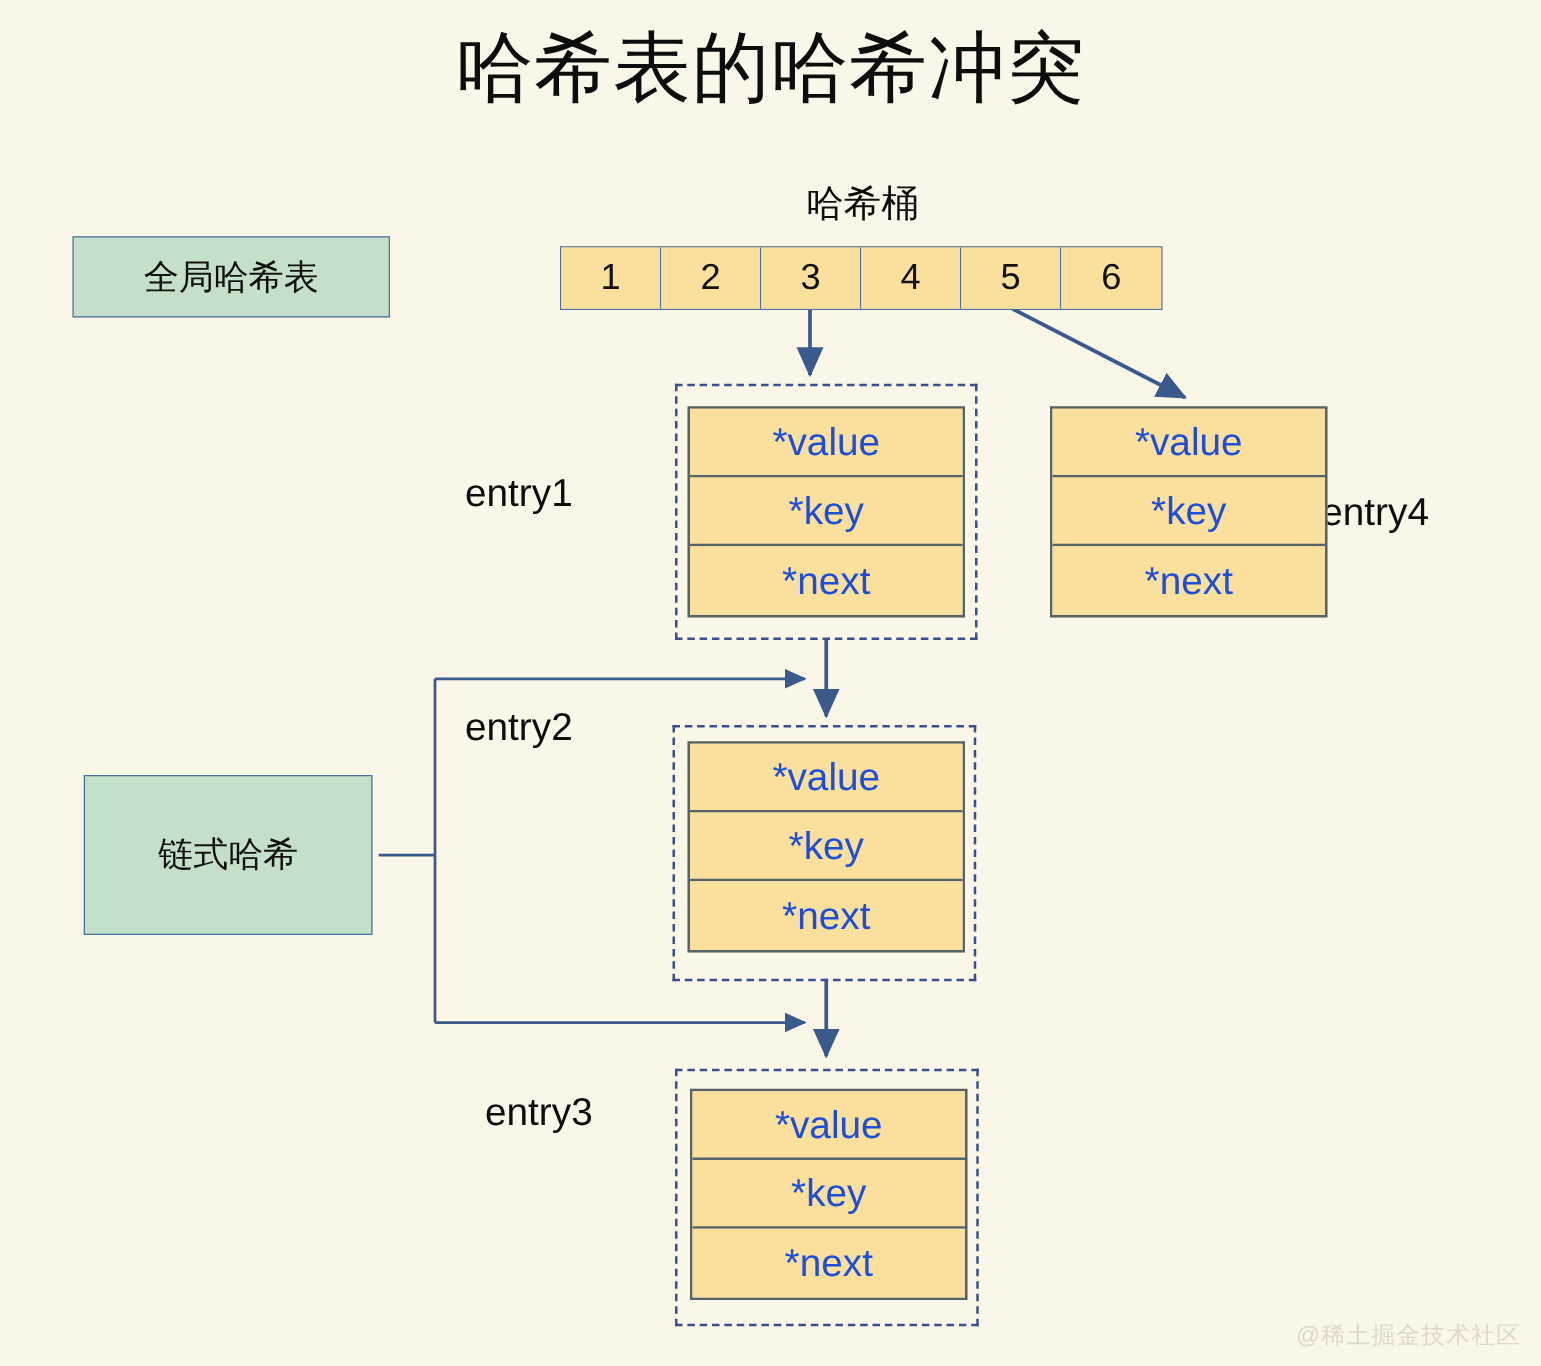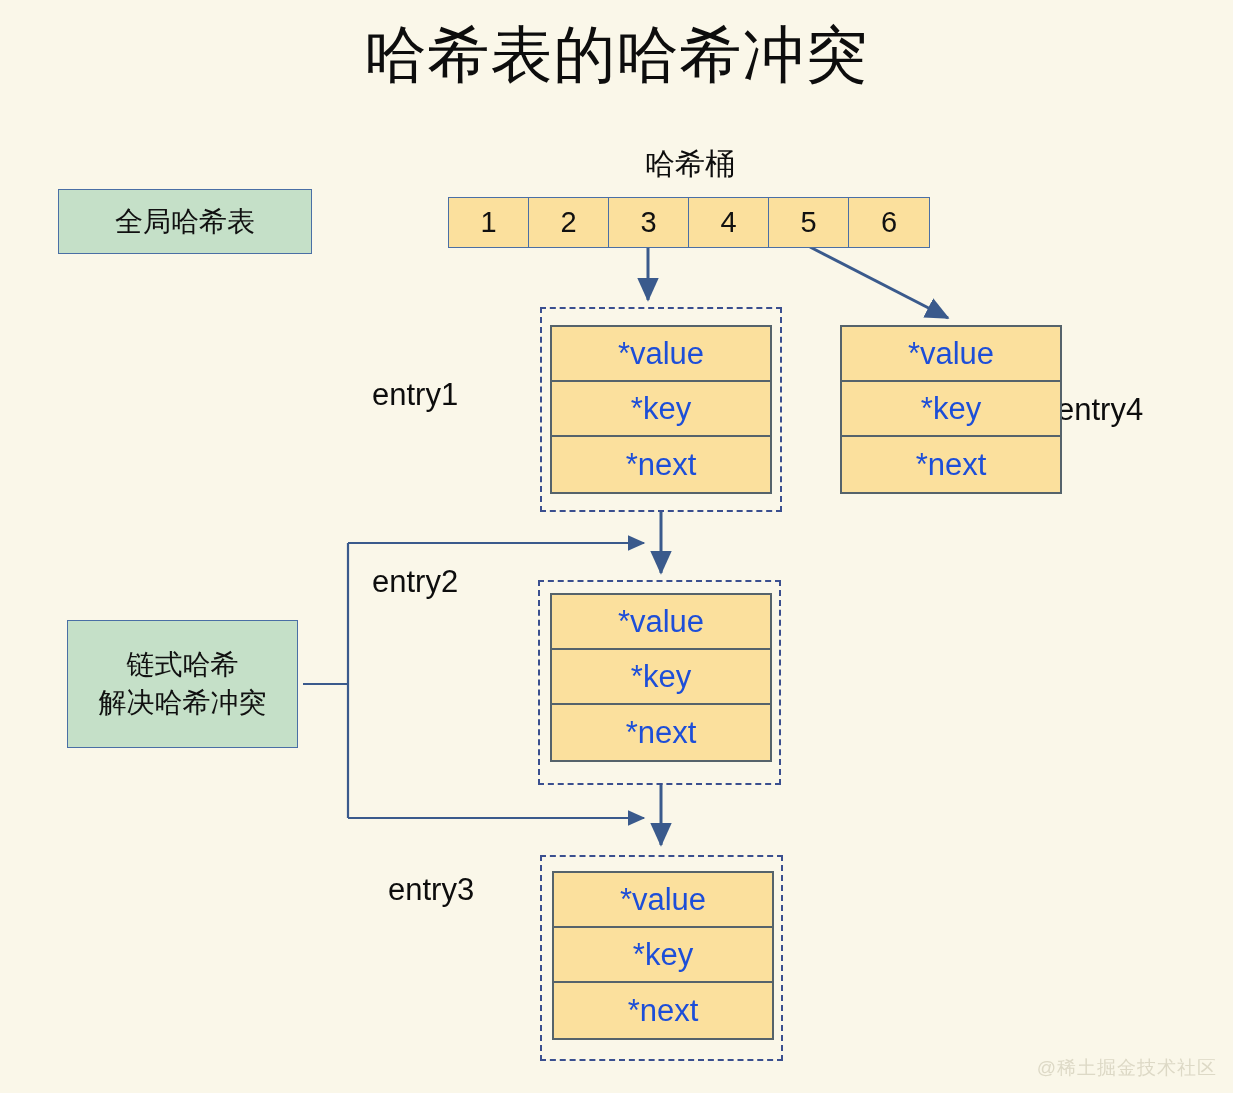--- a/index.html
+++ b/index.html
@@ -196,21 +196,20 @@
       <path d="M 348,818 L 644,818" stroke="#3a5a8c" stroke-width="2.2" fill="none" marker-end="url(#arrowhead)"></path>
     </g>
   </svg>
 
   <div class="green-box" id="green-global">
     <span class="green-line">全局哈希表</span>
   </div>
 
   <div class="green-box" id="green-chain">
     <span class="green-line">链式哈希</span>
-    <span class="green-line">解决哈希冲突</span>
   </div>
 
   <div class="bucket-label">哈希桶</div>
 
   <div id="bucket-row">
     <div class="bucket-cell">1</div>
     <div class="bucket-cell">2</div>
     <div class="bucket-cell">3</div>
     <div class="bucket-cell">4</div>
     <div class="bucket-cell">5</div>

